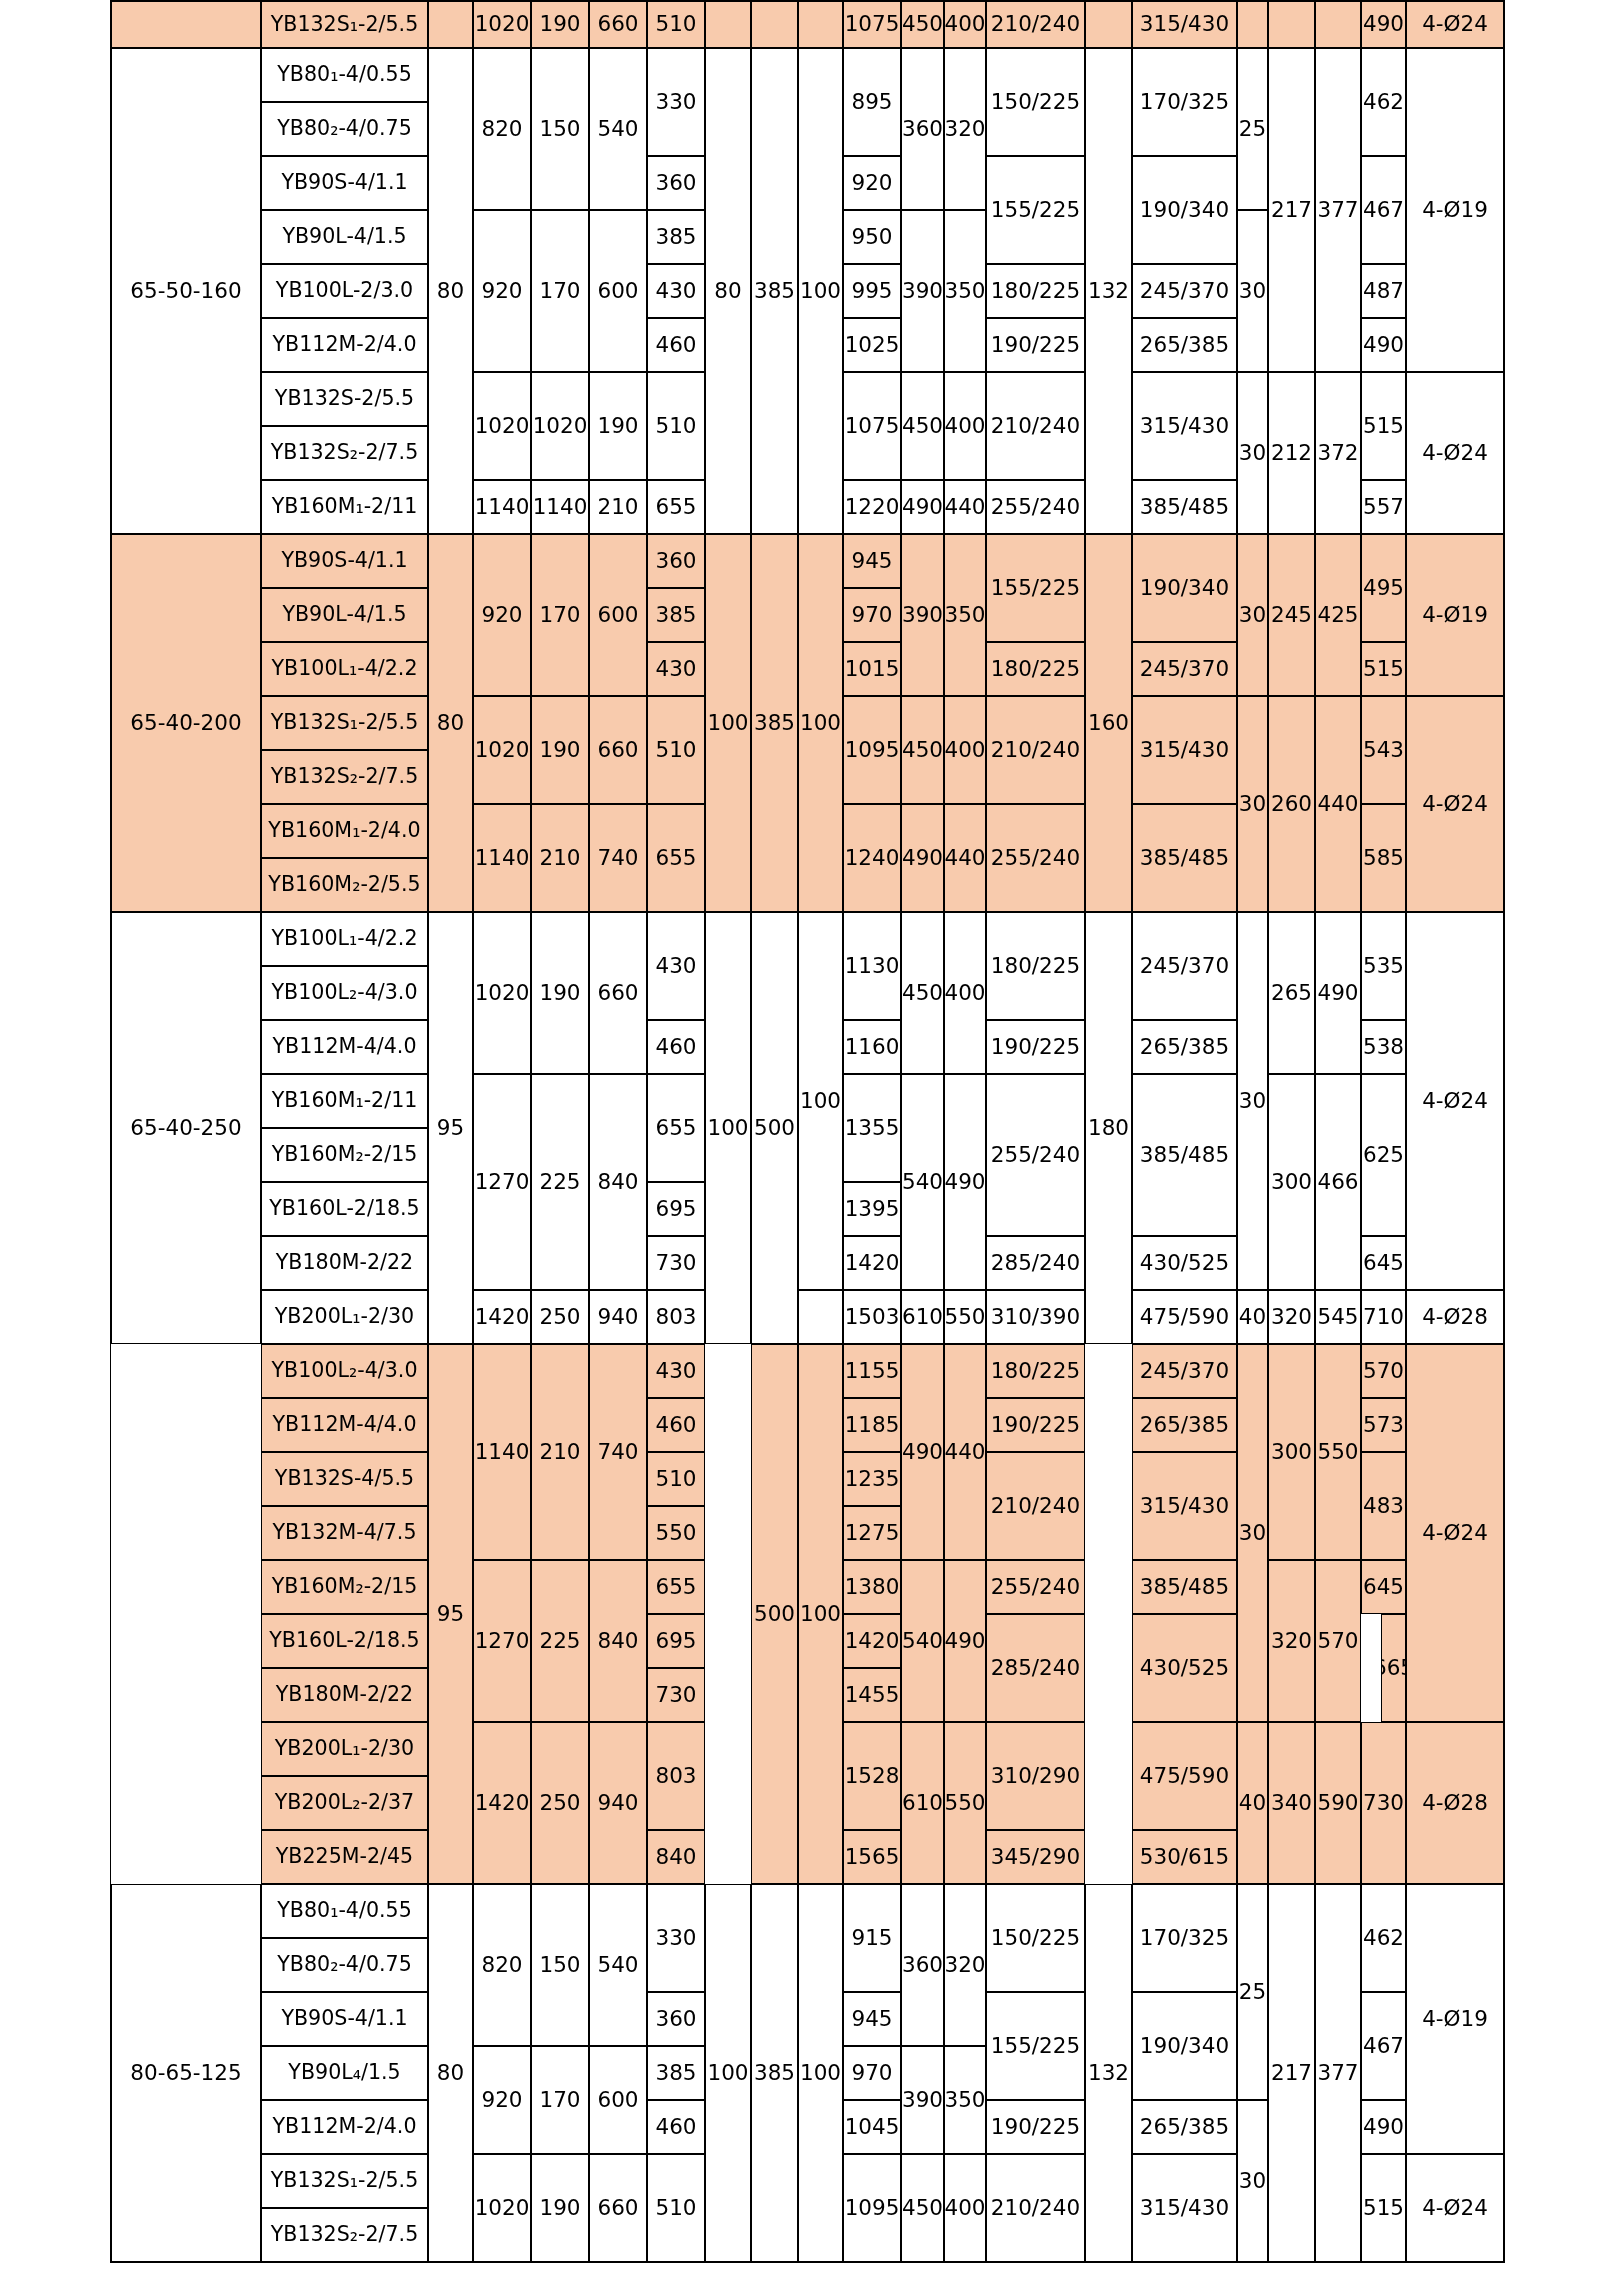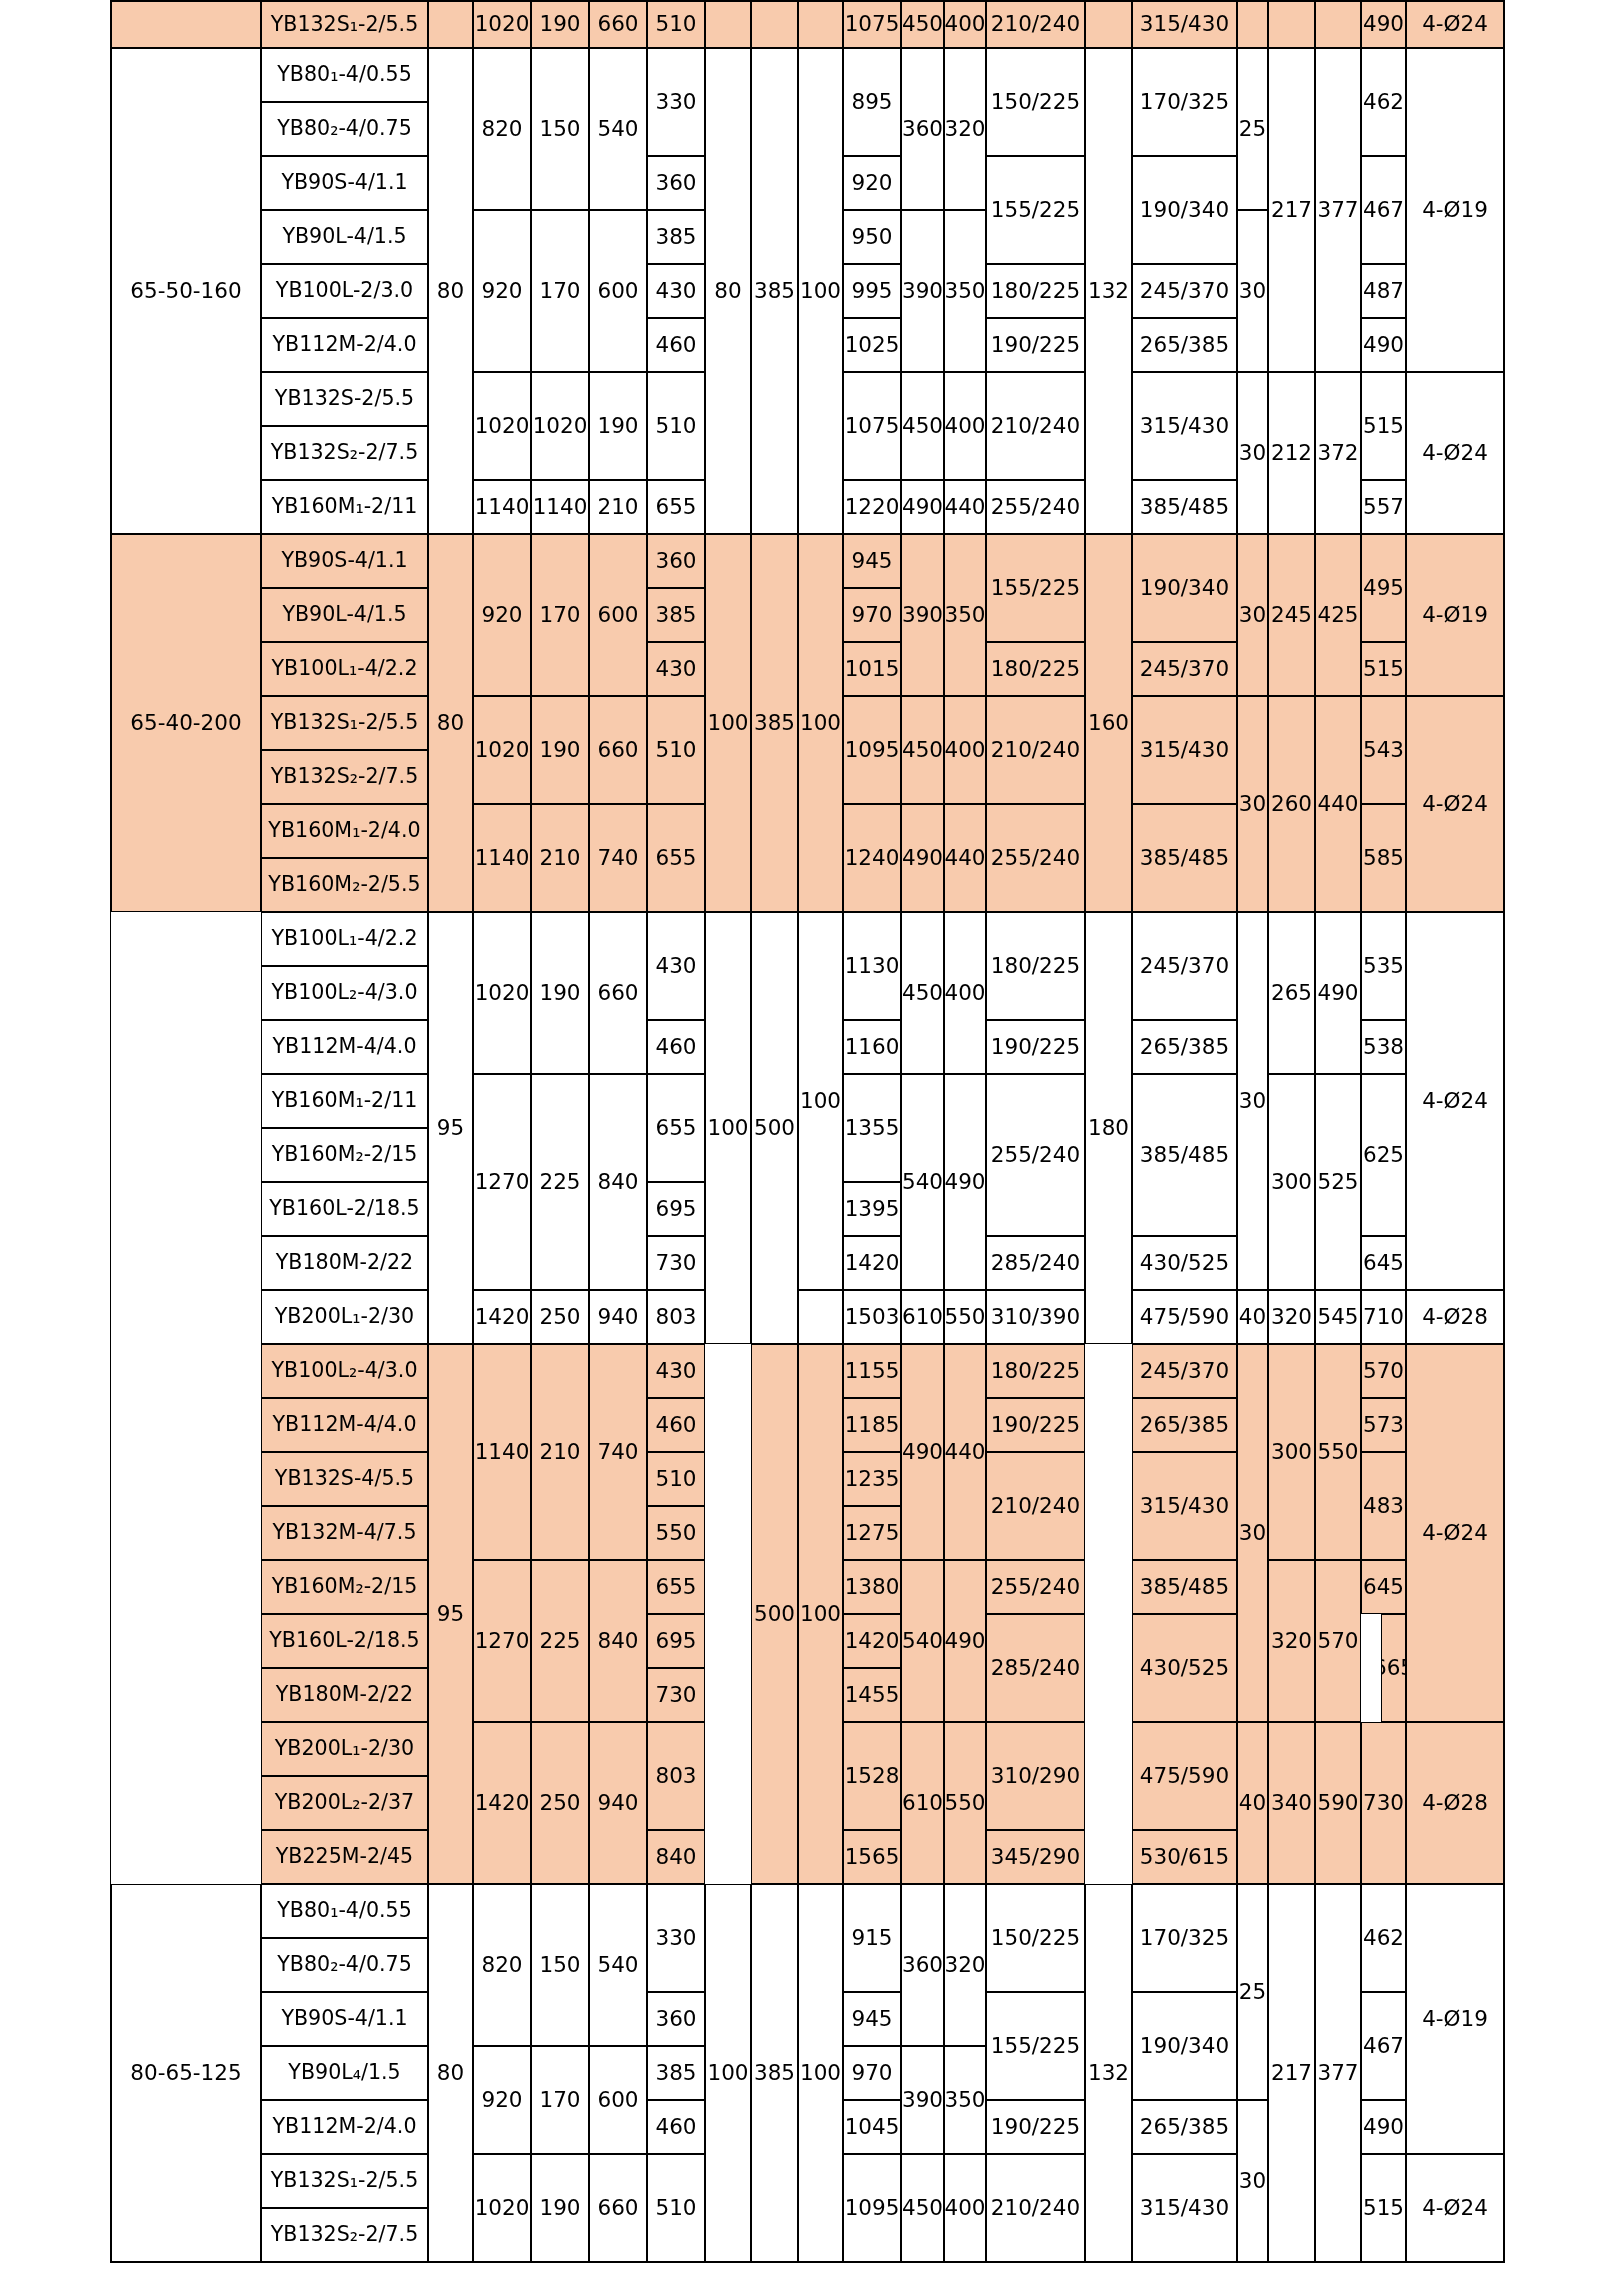--- a/index.html
+++ b/index.html
@@ -166,20 +166,21 @@
       <div class="cell orange" style="grid-area: 11 / 18 / span 3;">245</div>
       <div class="cell orange" style="grid-area: 14 / 18 / span 4;">260</div>
       <div class="cell orange" style="grid-area: 11 / 19 / span 3;">425</div>
       <div class="cell orange" style="grid-area: 14 / 19 / span 4;">440</div>
       <div class="cell orange" style="grid-area: 11 / 20 / span 2;">495</div>
       <div class="cell orange" style="grid-area: 13 / 20 / span 1;">515</div>
       <div class="cell orange" style="grid-area: 14 / 20 / span 2;">543</div>
       <div class="cell orange" style="grid-area: 16 / 20 / span 2;">585</div>
       <div class="cell orange" style="grid-area: 11 / 21 / span 3;">4-Ø19</div>
       <div class="cell orange" style="grid-area: 14 / 21 / span 4;">4-Ø24</div>
+      <div class="cell white" style="grid-area: 18 / 1 / span 8;">65-40-250</div>
       <div class="cell white model" style="grid-area: 18 / 2 / span 1;">YB100L₁-4/2.2</div>
       <div class="cell white model" style="grid-area: 19 / 2 / span 1;">YB100L₂-4/3.0</div>
       <div class="cell white model" style="grid-area: 20 / 2 / span 1;">YB112M-4/4.0</div>
       <div class="cell white model" style="grid-area: 21 / 2 / span 1;">YB160M₁-2/11</div>
       <div class="cell white model" style="grid-area: 22 / 2 / span 1;">YB160M₂-2/15</div>
       <div class="cell white model" style="grid-area: 23 / 2 / span 1;">YB160L-2/18.5</div>
       <div class="cell white model" style="grid-area: 24 / 2 / span 1;">YB180M-2/22</div>
       <div class="cell white model" style="grid-area: 25 / 2 / span 1;">YB200L₁-2/30</div>
       <div class="cell white" style="grid-area: 18 / 3 / span 8;">95</div>
       <div class="cell white" style="grid-area: 18 / 4 / span 3;">1020</div>
@@ -223,21 +224,21 @@
       <div class="cell white" style="grid-area: 20 / 16 / span 1;">265/385</div>
       <div class="cell white" style="grid-area: 21 / 16 / span 3;">385/485</div>
       <div class="cell white" style="grid-area: 24 / 16 / span 1;">430/525</div>
       <div class="cell white" style="grid-area: 25 / 16 / span 1;">475/590</div>
       <div class="cell white" style="grid-area: 18 / 17 / span 7;">30</div>
       <div class="cell white" style="grid-area: 25 / 17 / span 1;">40</div>
       <div class="cell white" style="grid-area: 18 / 18 / span 3;">265</div>
       <div class="cell white" style="grid-area: 21 / 18 / span 4;">300</div>
       <div class="cell white" style="grid-area: 25 / 18 / span 1;">320</div>
       <div class="cell white" style="grid-area: 18 / 19 / span 3;">490</div>
-      <div class="cell white" style="grid-area: 21 / 19 / span 4;">525</div>
+      <div class="cell white" style="grid-area: 21 / 19 / span 4;">466</div>
       <div class="cell white" style="grid-area: 25 / 19 / span 1;">545</div>
       <div class="cell white" style="grid-area: 18 / 20 / span 2;">535</div>
       <div class="cell white" style="grid-area: 20 / 20 / span 1;">538</div>
       <div class="cell white" style="grid-area: 21 / 20 / span 3;">625</div>
       <div class="cell white" style="grid-area: 24 / 20 / span 1;">645</div>
       <div class="cell white" style="grid-area: 25 / 20 / span 1;">710</div>
       <div class="cell white" style="grid-area: 18 / 21 / span 7;">4-Ø24</div>
       <div class="cell white" style="grid-area: 25 / 21 / span 1;">4-Ø28</div>
       <div class="cell orange model" style="grid-area: 26 / 2 / span 1;">YB100L₂-4/3.0</div>
       <div class="cell orange model" style="grid-area: 27 / 2 / span 1;">YB112M-4/4.0</div>

